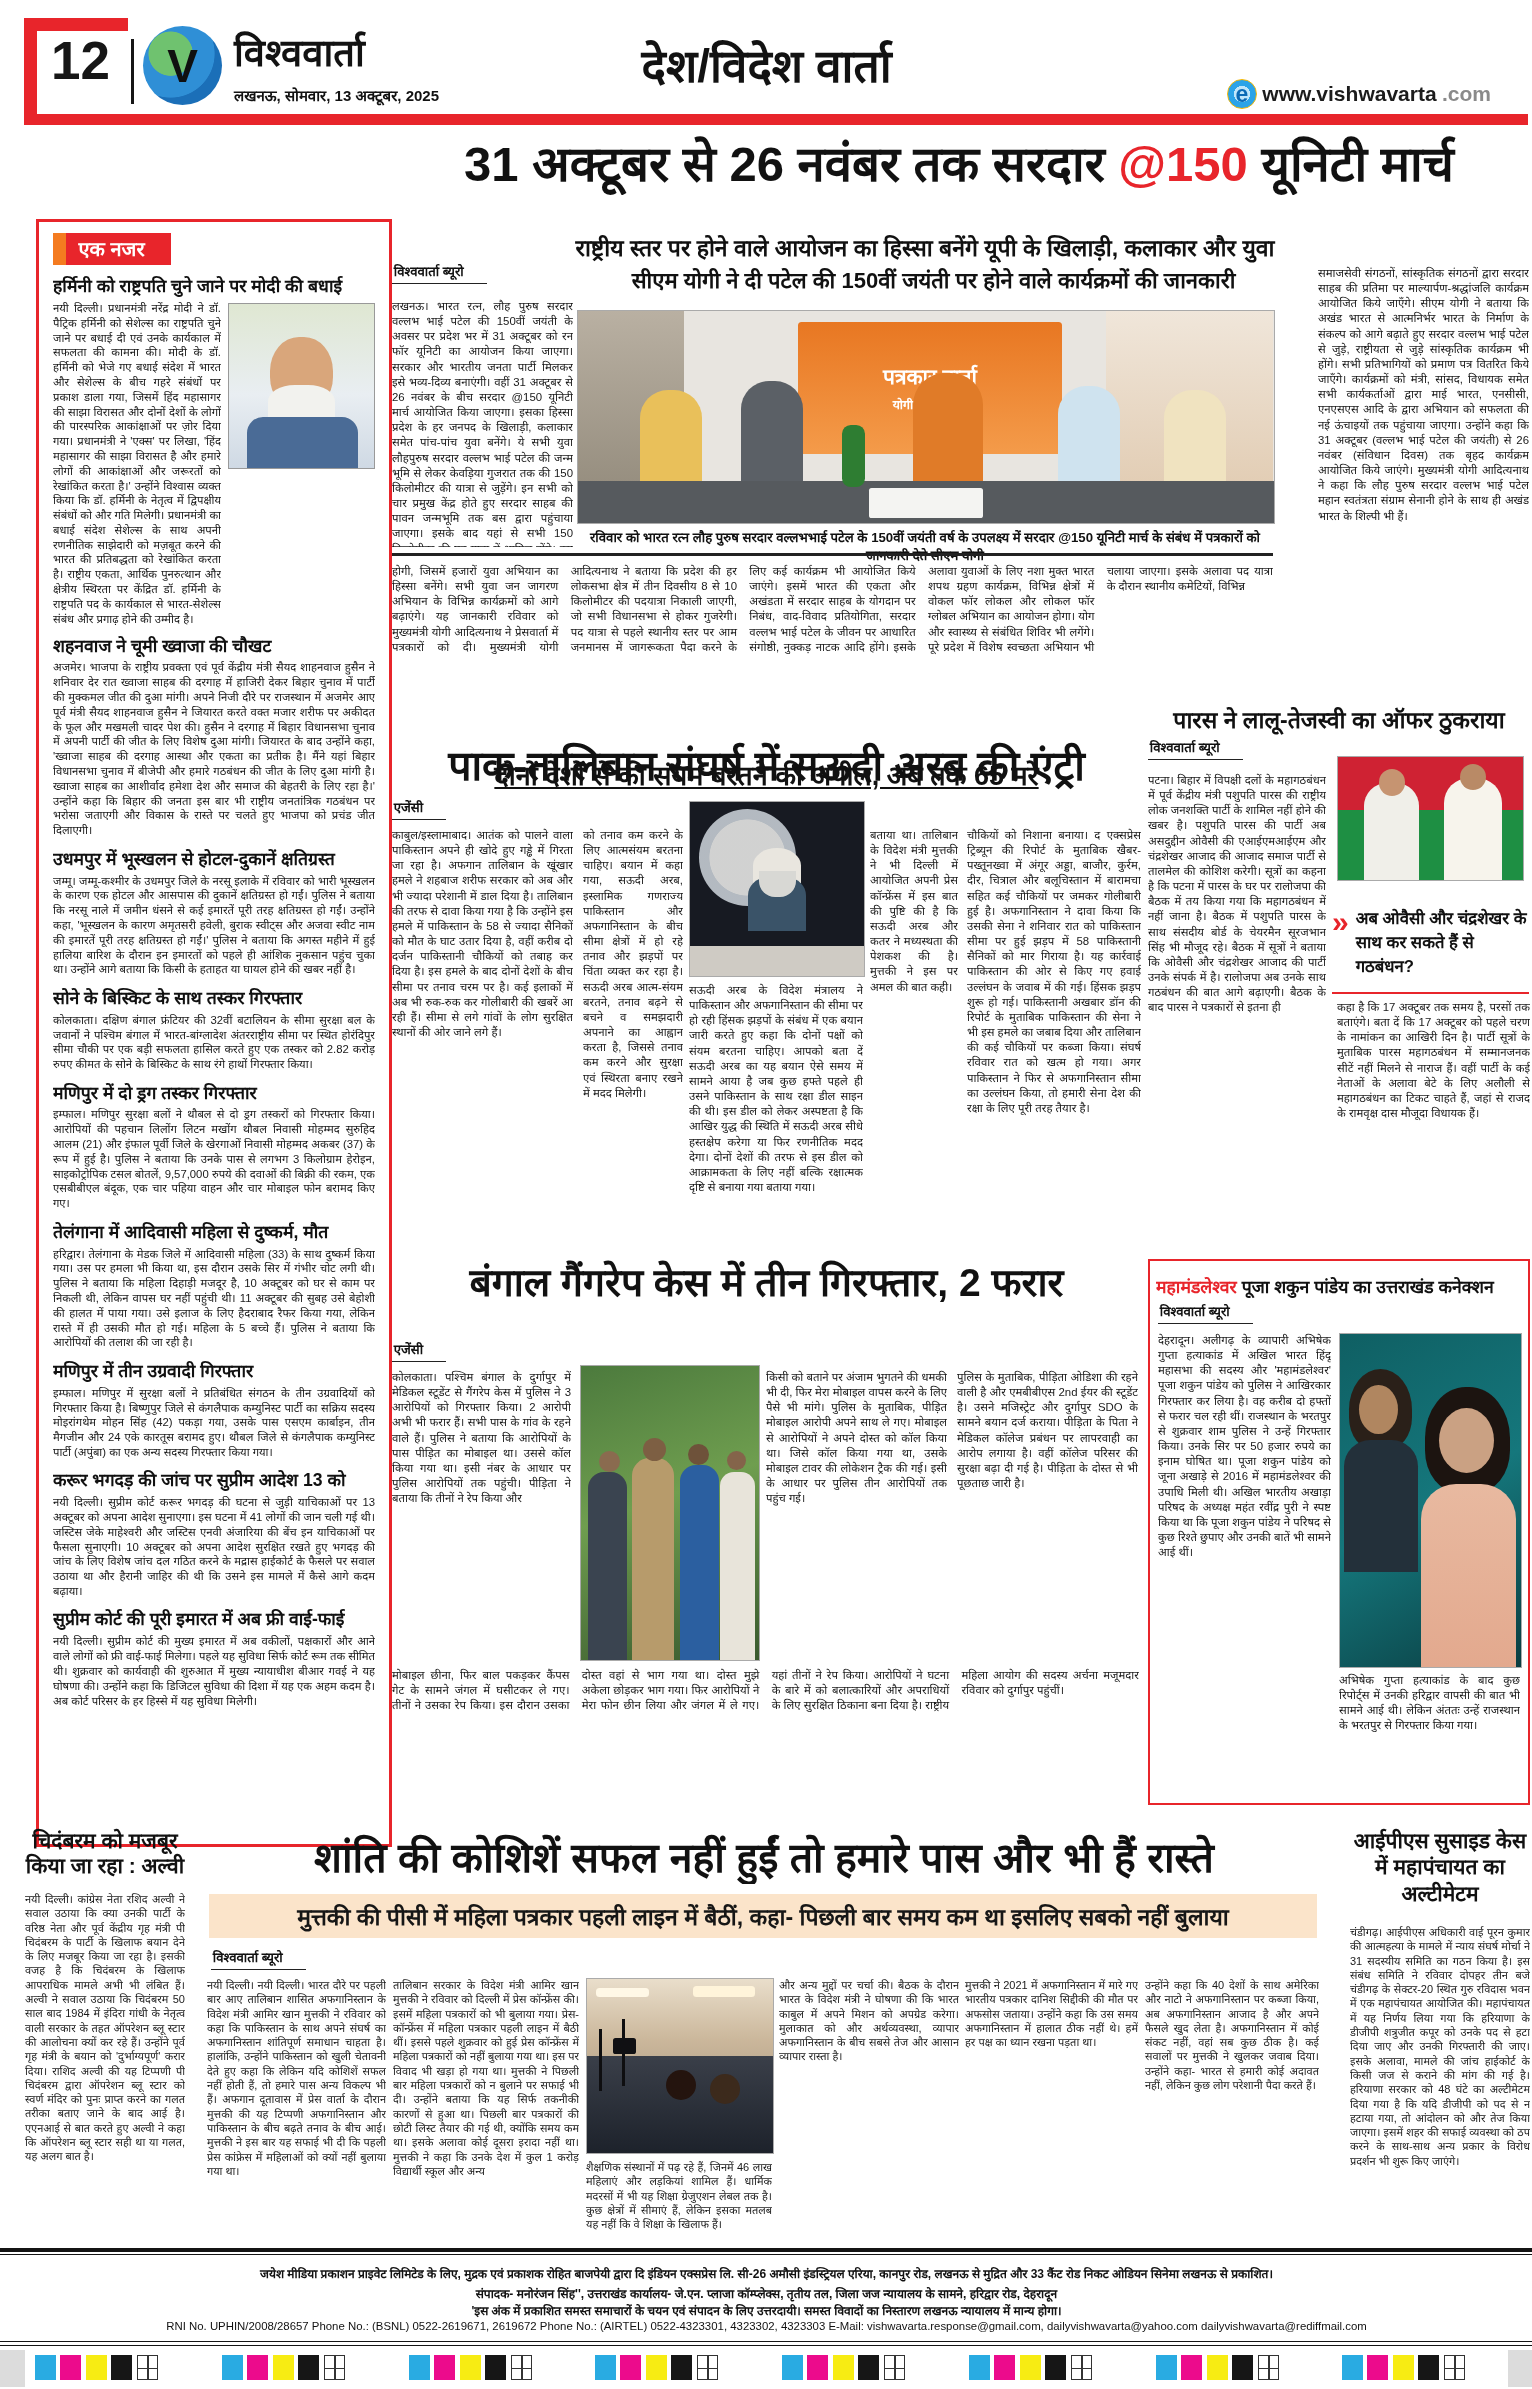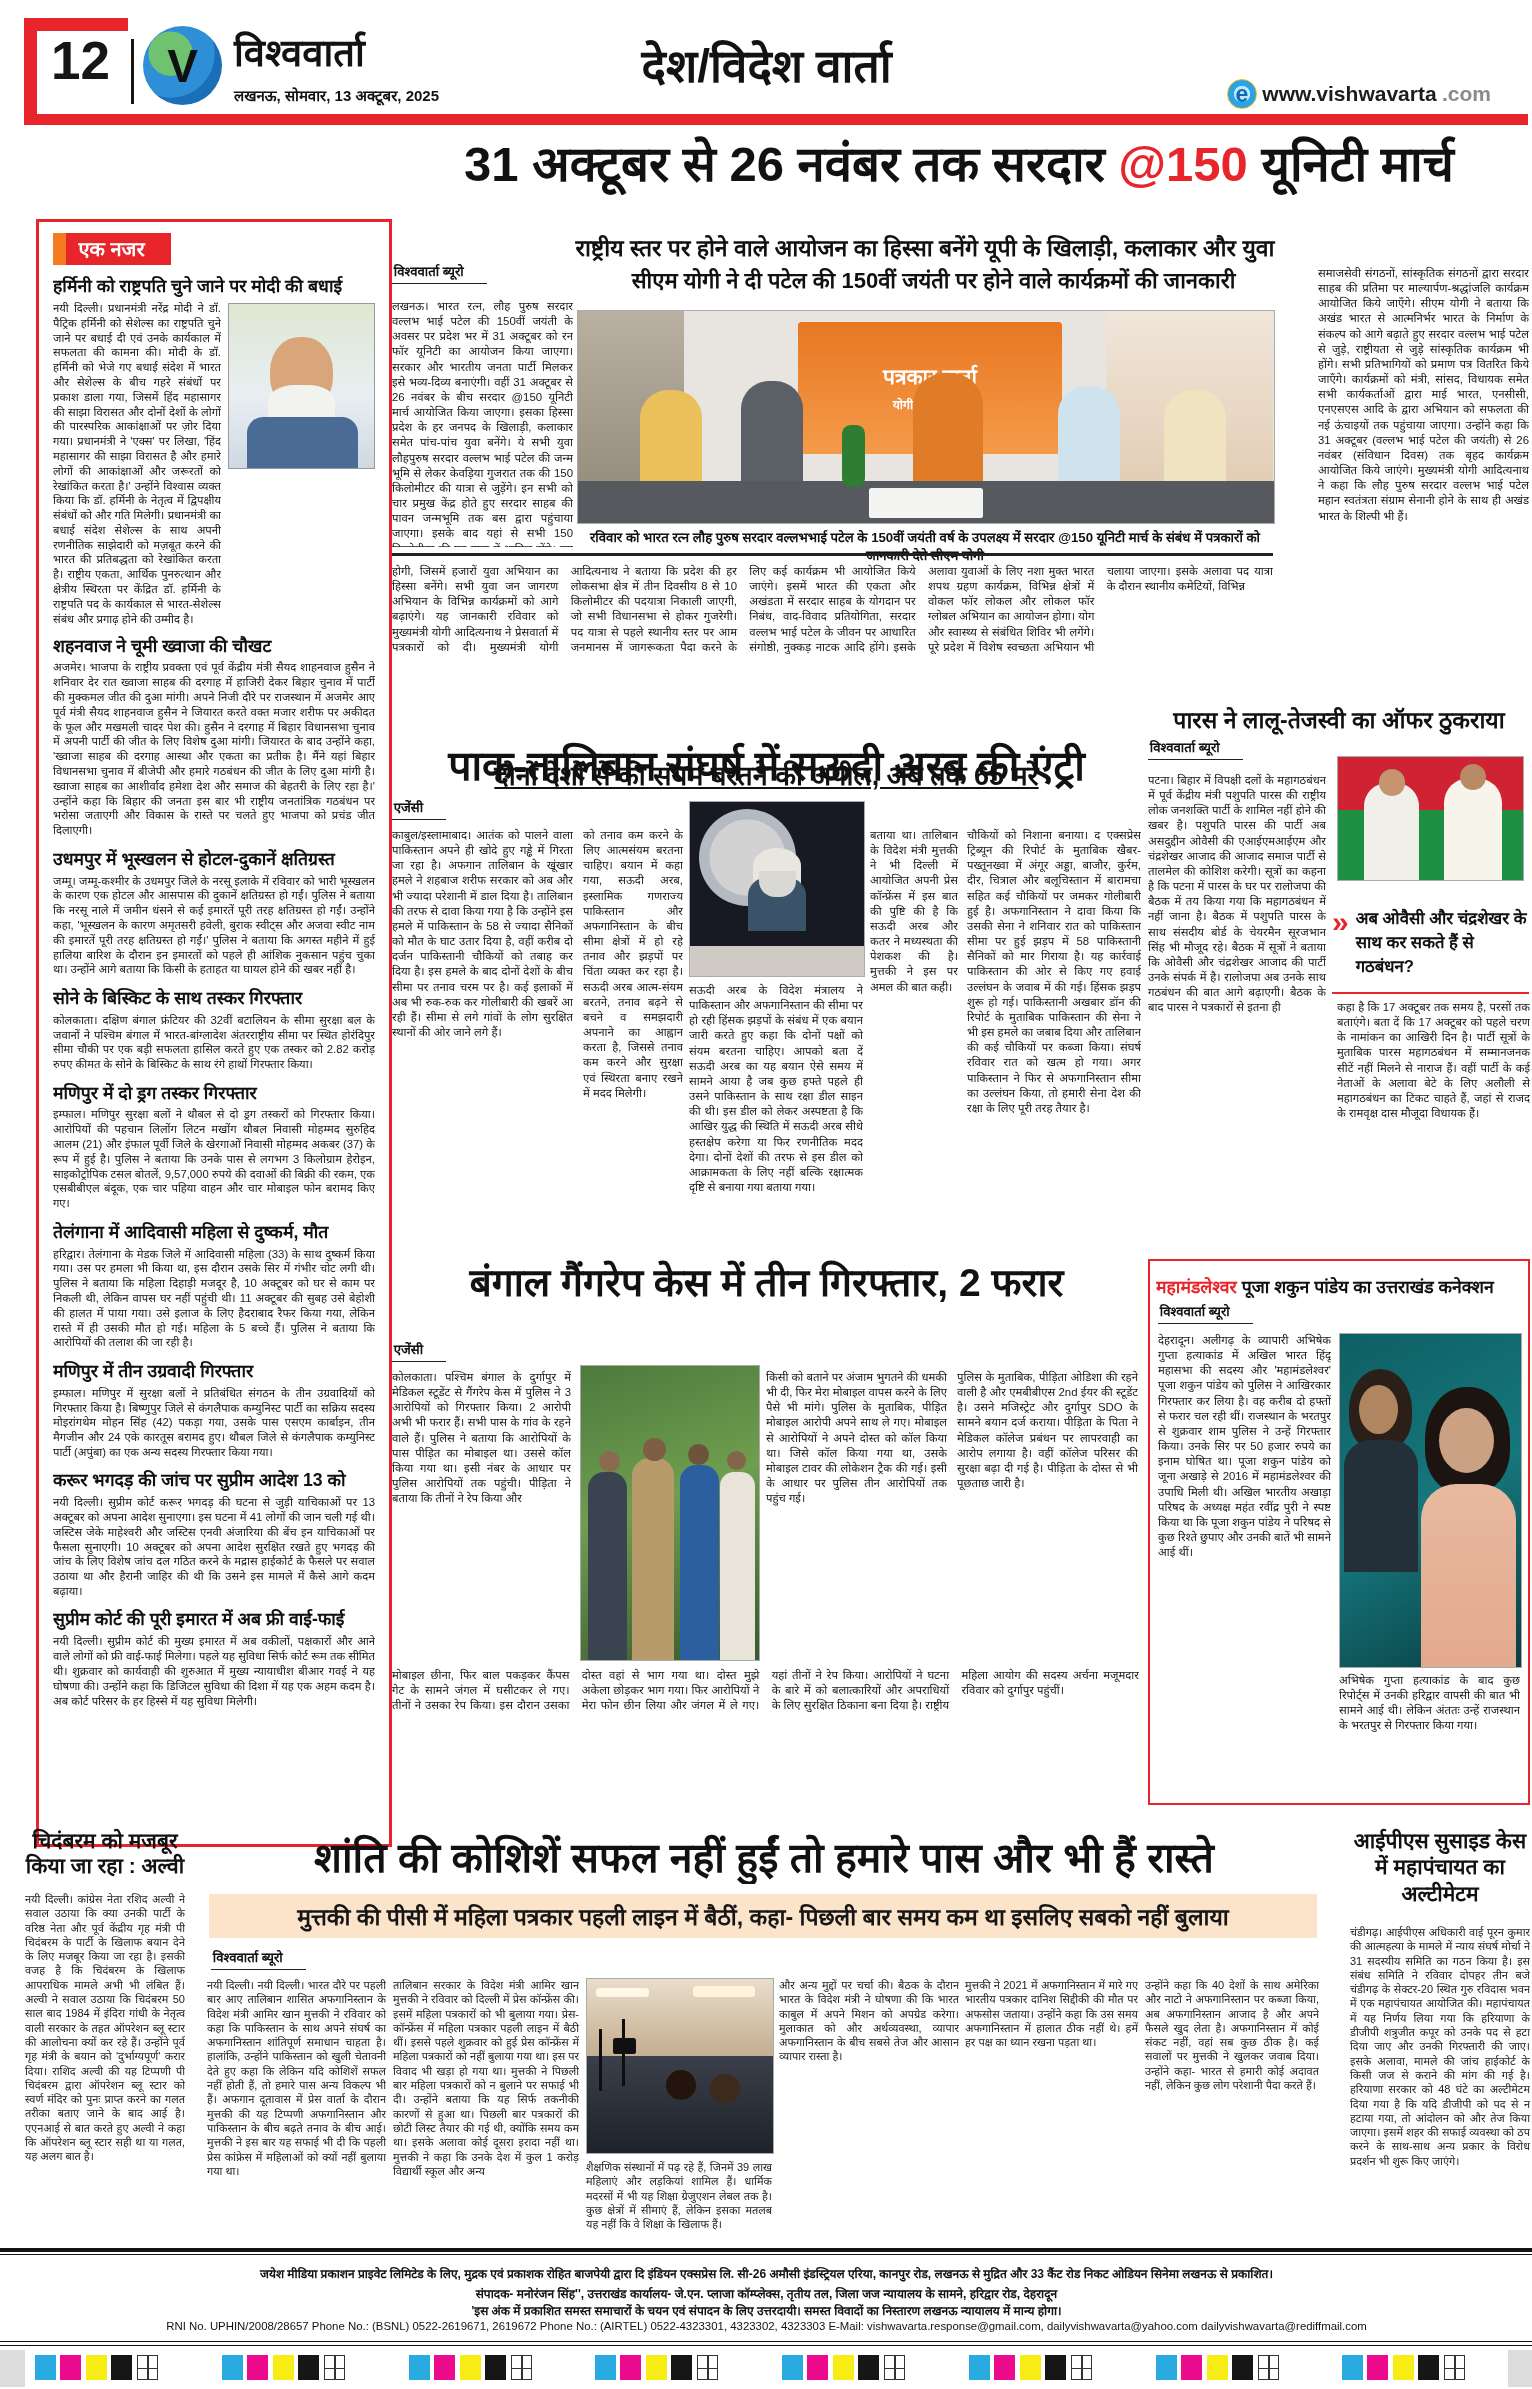--- a/index.html
+++ b/index.html
@@ -223,21 +223,21 @@
     <div class="shape" style="inset:0;background:linear-gradient(180deg,#e9decb 0%,#cbb79b 35%,#8f8273 100%);"></div>
     <div class="shape" style="left:8.8px;top:8.8px;width:53px;height:8.8px;background:#fff8e6;border-radius:3.5px;"></div>
     <div class="shape" style="left:106px;top:7px;width:62px;height:10.6px;background:#fff4da;border-radius:3.5px;"></div>
     <div class="shape" style="left:0;bottom:0;width:186px;height:97px;background:linear-gradient(180deg,#3a3f49,#1d222b);"></div>
     <div class="shape" style="left:12.3px;bottom:62px;width:2.6px;height:62px;background:#0e0e10;"></div>
     <div class="shape" style="left:35px;bottom:67px;width:2.6px;height:67px;background:#0e0e10;"></div>
     <div class="shape" style="left:26.4px;bottom:99px;width:23px;height:16px;background:#101013;border-radius:2.6px;"></div>
     <div class="shape" style="left:79px;bottom:53px;width:30px;height:30px;border-radius:50%;background:#24140e;"></div>
     <div class="shape" style="left:123px;bottom:49px;width:30px;height:30px;border-radius:50%;background:#3c2a1c;"></div>
   </div>
-  <div class="abs bt-s" style="left:586px;top:2160px;width:186px;height:85px;">शैक्षणिक संस्थानों में पढ़ रहे हैं, जिनमें 39 लाख महिलाएं और लड़कियां शामिल हैं। धार्मिक मदरसों में भी यह शिक्षा ग्रेजुएशन लेबल तक है। कुछ क्षेत्रों में सीमाएं हैं, लेकिन इसका मतलब यह नहीं कि वे शिक्षा के खिलाफ हैं।</div>
+  <div class="abs bt-s" style="left:586px;top:2160px;width:186px;height:85px;">शैक्षणिक संस्थानों में पढ़ रहे हैं, जिनमें 46 लाख महिलाएं और लड़कियां शामिल हैं। धार्मिक मदरसों में भी यह शिक्षा ग्रेजुएशन लेबल तक है। कुछ क्षेत्रों में सीमाएं हैं, लेकिन इसका मतलब यह नहीं कि वे शिक्षा के खिलाफ हैं।</div>
   <div class="abs bt-s" style="left:779px;top:1978px;width:180px;height:264px;">और अन्य मुद्दों पर चर्चा की। बैठक के दौरान भारत के विदेश मंत्री ने घोषणा की कि भारत काबुल में अपने मिशन को अपग्रेड करेगा। मुलाकात को और अर्थव्यवस्था, व्यापार अफगानिस्तान के बीच सबसे तेज और आसान व्यापार रास्ता है।</div>
   <div class="abs bt-s" style="left:965px;top:1978px;width:173px;height:264px;">मुत्तकी ने 2021 में अफगानिस्तान में मारे गए भारतीय पत्रकार दानिश सिद्दीकी की मौत पर अफसोस जताया। उन्होंने कहा कि उस समय अफगानिस्तान में हालात ठीक नहीं थे। हमें हर पक्ष का ध्यान रखना पड़ता था।</div>
   <div class="abs bt-s" style="left:1145px;top:1978px;width:174px;height:264px;">उन्होंने कहा कि 40 देशों के साथ अमेरिका और नाटो ने अफगानिस्तान पर कब्जा किया, अब अफगानिस्तान आजाद है और अपने फैसले खुद लेता है। अफगानिस्तान में कोई संकट नहीं, वहां सब कुछ ठीक है। कई सवालों पर मुत्तकी ने खुलकर जवाब दिया। उन्होंने कहा- भारत से हमारी कोई अदावत नहीं, लेकिन कुछ लोग परेशानी पैदा करते हैं।</div>
 
   <div class="abs hl ctr" style="left:1350px;top:1828px;width:180px;font-size:21px;line-height:1.25;">आईपीएस सुसाइड केस में महापंचायत का अल्टीमेटम</div>
   <div class="abs bt-s" style="left:1350px;top:1925px;width:180px;height:319px;">चंडीगढ़। आईपीएस अधिकारी वाई पूरन कुमार की आत्महत्या के मामले में न्याय संघर्ष मोर्चा ने 31 सदस्यीय समिति का गठन किया है। इस संबंध समिति ने रविवार दोपहर तीन बजे चंडीगढ़ के सेक्टर-20 स्थित गुरु रविदास भवन में एक महापंचायत आयोजित की। महापंचायत में यह निर्णय लिया गया कि हरियाणा के डीजीपी शत्रुजीत कपूर को उनके पद से हटा दिया जाए और उनकी गिरफ्तारी की जाए। इसके अलावा, मामले की जांच हाईकोर्ट के किसी जज से कराने की मांग की गई है। हरियाणा सरकार को 48 घंटे का अल्टीमेटम दिया गया है कि यदि डीजीपी को पद से न हटाया गया, तो आंदोलन को और तेज किया जाएगा। इसमें शहर की सफाई व्यवस्था को ठप करने के साथ-साथ अन्य प्रकार के विरोध प्रदर्शन भी शुरू किए जाएंगे।</div>
 
   <div class="abs" style="left:0;top:2248px;width:1532px;height:3.5px;background:#141414;"></div>
   <div class="abs" style="left:0;top:2254px;width:1532px;height:0.9px;background:#141414;"></div>
   <div class="abs foot" style="left:53px;top:2265px;width:1427px;">जयेश मीडिया प्रकाशन प्राइवेट लिमिटेड के लिए, मुद्रक एवं प्रकाशक रोहित बाजपेयी द्वारा दि इंडियन एक्सप्रेस लि. सी-26 अमौसी इंडस्ट्रियल एरिया, कानपुर रोड, लखनऊ से मुद्रित और 33 कैंट रोड निकट ओडियन सिनेमा लखनऊ से प्रकाशित।</div>

